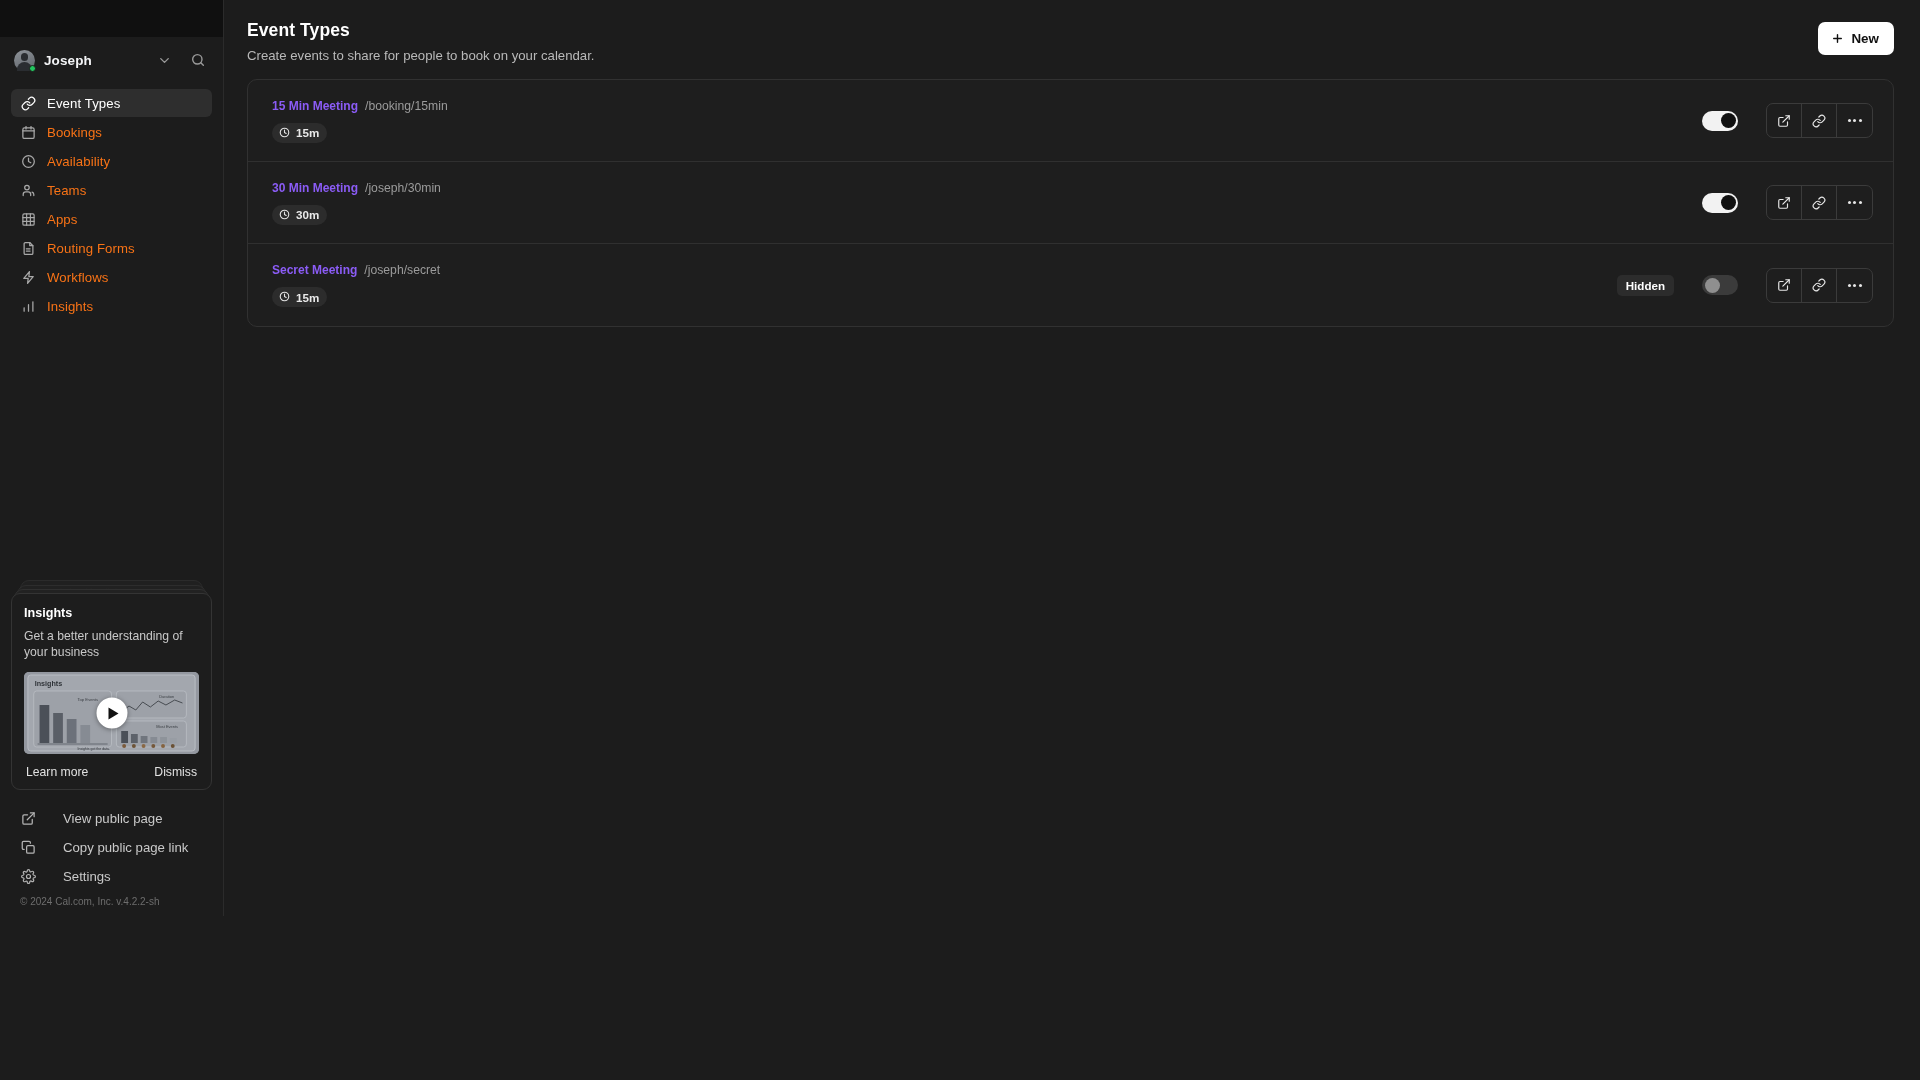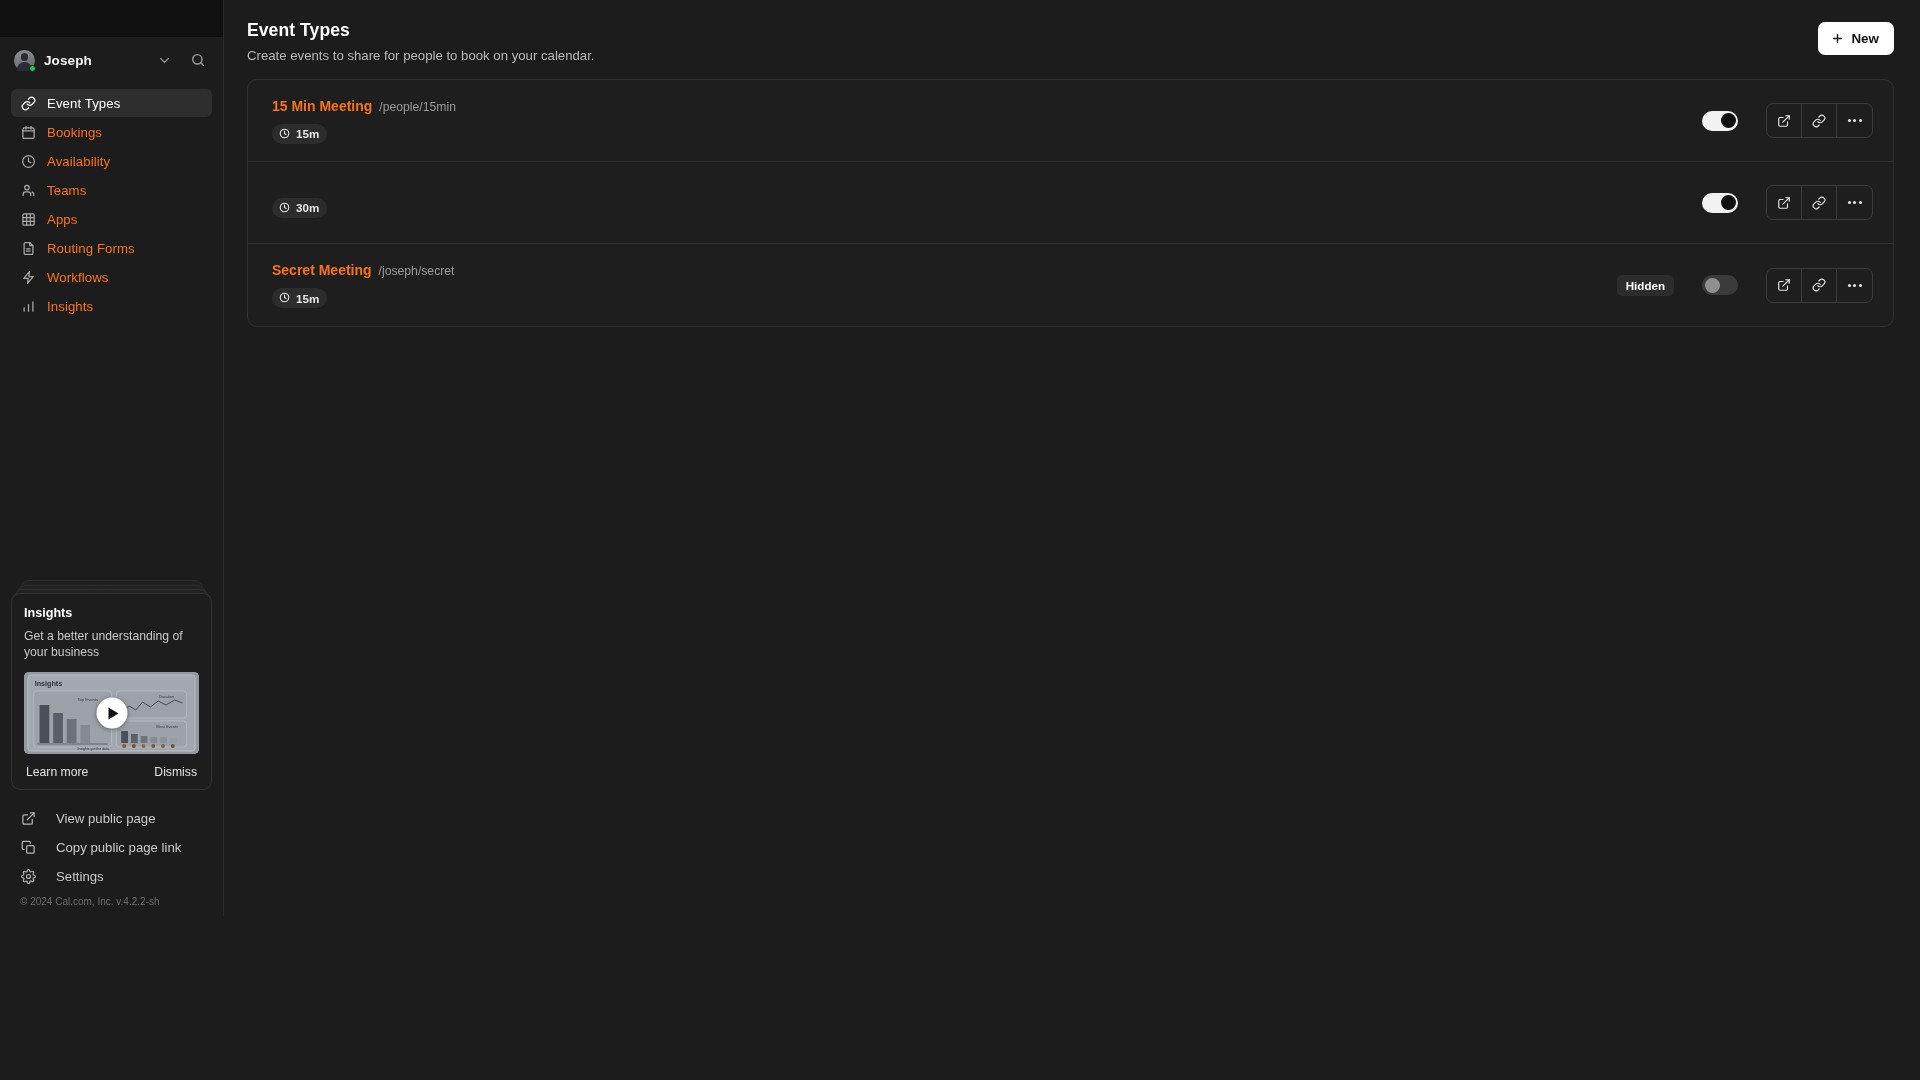--- a/index.html
+++ b/index.html
@@ -110,21 +110,21 @@
     border-bottom: 6.5px solid transparent;
   }
   .promo-actions {
     display: flex; justify-content: space-between; align-items: center;
     margin-top: 11px; padding: 0 2px;
   }
   .promo-actions span { font-size: 12.2px; color: #e2e2e2; cursor: pointer; }
 
   .footlinks { padding: 0 11px 0 11px; display: flex; flex-direction: column; gap: 1px; }
   .foot-item {
-    display: flex; align-items: center; gap: 20px;
+    display: flex; align-items: center; gap: 27px;
     height: 28px; padding: 0 9px; border-radius: 6px;
     color: #c9c9c9; font-size: 13.2px; font-weight: 400; cursor: pointer;
   }
   .foot-item .ic { width: 16px; height: 16px; flex: 0 0 16px;
     display:flex; align-items:center; justify-content:center; color: #b4b4b4;}
   .copyright {
     font-size: 10px; color: #6d6d6d; padding: 6px 0 9px 20px;
     display: flex; align-items: center; gap: 4px;
   }
 
@@ -147,21 +147,21 @@
     background: #1e1e1e; overflow: hidden;
   }
   .event-row {
     display: flex; align-items: center;
     padding: 17px 20px 17px 24px; min-height: 82px;
     border-bottom: 1px solid #303030;
   }
   .event-row:last-child { border-bottom: none; }
   .ev-main { flex: 1; min-width: 0; }
   .ev-titleline { display: flex; align-items: baseline; gap: 7px; }
-  .ev-title { font-size: 14px; font-weight: 700; color: #f97316; }
+  .ev-title { font-size: 12px; font-weight: 700; color: #8b5cf6; }
   .ev-slug { font-size: 12.2px; color: #9b9b9b; }
   .ev-badge {
     display: inline-flex; align-items: center; gap: 5px;
     margin-top: 10px; background: #2c2c2c; border-radius: 10px;
     padding: 3.5px 8px 3.5px 7px;
     font-size: 11.6px; font-weight: 600; color: #e9e9e9;
   }
   .ev-badge .ic { width: 12px; height: 12px; display:flex; color:#e3e3e3; }
 
   .ev-right { display: flex; align-items: center; gap: 28px; }
@@ -422,21 +422,21 @@
         <span>New</span>
       </button>
     </div>
 
     <div class="event-card">
 
       <div class="event-row">
         <div class="ev-main">
           <div class="ev-titleline">
             <span class="ev-title">15 Min Meeting</span>
-            <span class="ev-slug">/people/15min</span>
+            <span class="ev-slug">/booking/15min</span>
           </div>
           <span class="ev-badge">
             <span class="ic">
               <svg width="11" height="11" viewBox="0 0 24 24" fill="none" stroke="currentColor" stroke-width="2.4" stroke-linecap="round" stroke-linejoin="round">
                   <circle cx="12" cy="12" r="9.3"></circle>
                   <polyline points="12 6.6 12 12 15.7 14"></polyline>
                 </svg>
             </span>
             <span>15m</span>
           </span>
@@ -465,20 +465,24 @@
                   <i></i>
                   <i></i>
                 </span>
             </div>
           </div>
         </div>
       </div>
 
       <div class="event-row">
         <div class="ev-main">
+          <div class="ev-titleline">
+            <span class="ev-title">30 Min Meeting</span>
+            <span class="ev-slug">/joseph/30min</span>
+          </div>
           <span class="ev-badge">
             <span class="ic">
               <svg width="11" height="11" viewBox="0 0 24 24" fill="none" stroke="currentColor" stroke-width="2.4" stroke-linecap="round" stroke-linejoin="round">
                   <circle cx="12" cy="12" r="9.3"></circle>
                   <polyline points="12 6.6 12 12 15.7 14"></polyline>
                 </svg>
             </span>
             <span>30m</span>
           </span>
         </div>

